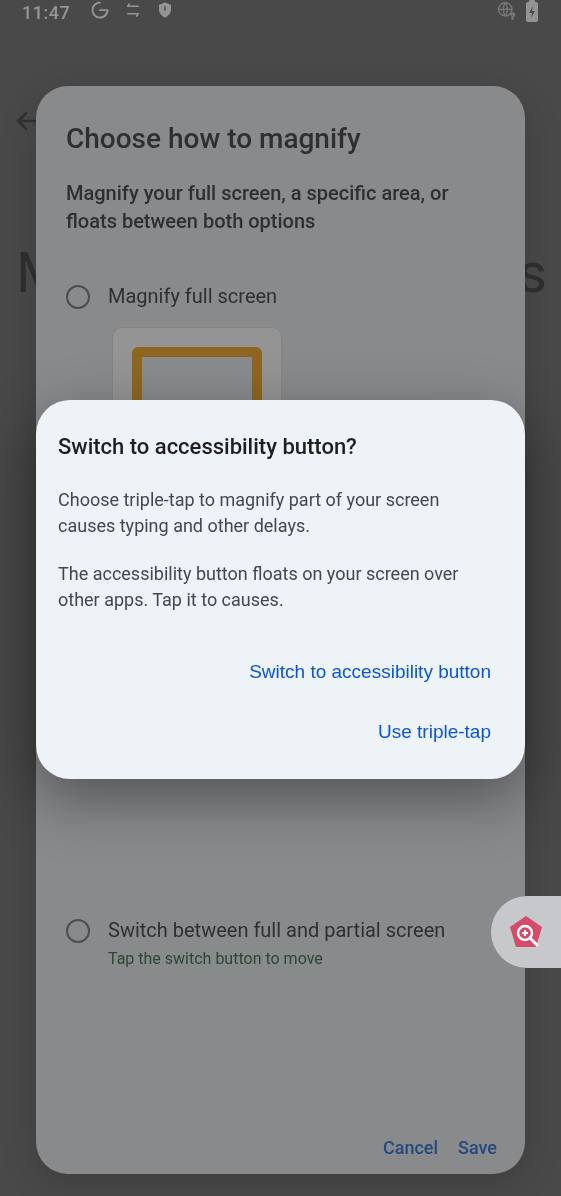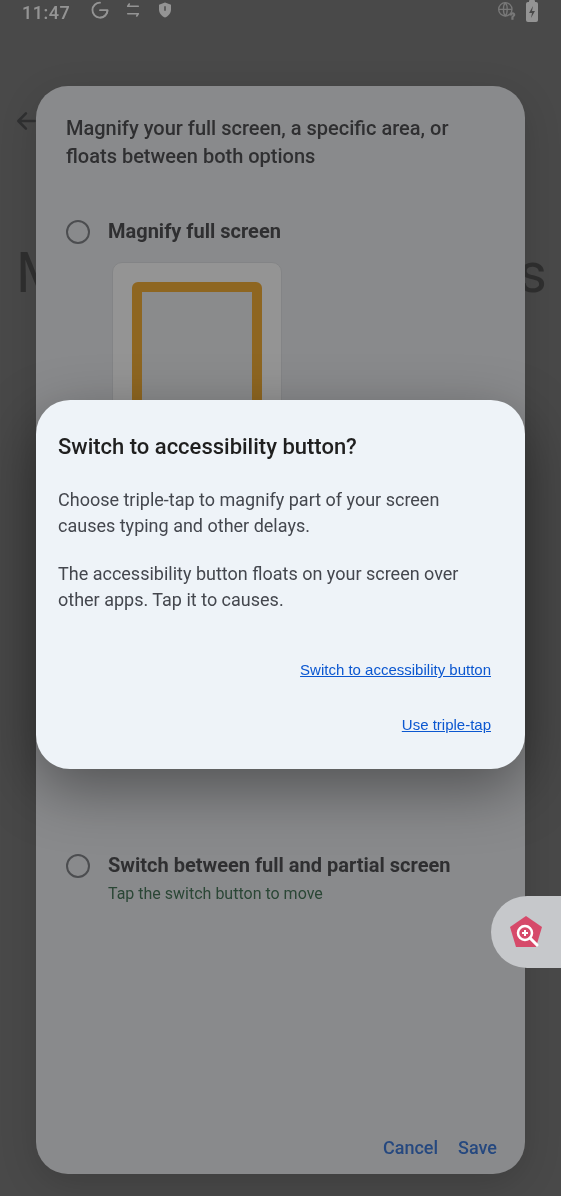--- a/index.html
+++ b/index.html
@@ -15,36 +15,36 @@
     
     .sheet-back { position: absolute; left: 36px; right: 36px; top: 86px; bottom: 22px; background: #e7e9ed; border-radius: 32px; box-shadow: 0 10px 40px rgba(0,0,0,.3); padding: 28px 30px 20px 30px; color: #1f1f1f; }
     .scrim-over-sheet { position: absolute; inset: 0; background: rgba(60,60,60,0.55); }
     .back-arrow { position: absolute; top: 108px; left: 14px; color: #222; }
 
     .sheet-title { font-size: 28px; font-weight: 500; color: #202124; margin: 8px 0 24px 0; }
     .sheet-sub { font-size: 20px; font-weight: 500; color: #202124; line-height: 1.4; margin-bottom: 48px; }
 
     .option { display: flex; align-items: flex-start; gap: 18px; margin-bottom: 24px; }
     .radio { width: 24px; height: 24px; border: 2.5px solid #5f6368; border-radius: 50%; flex-shrink: 0; margin-top: 2px; }
-    .option-label { font-size: 20px; font-weight: 700; color: #202124; line-height: 1.3; }
+    .option-label { font-size: 20px; font-weight: 400; color: #202124; line-height: 1.3; }
     .option-body { flex: 1; }
 
     .opt-img { width: 170px; height: 170px; margin: 18px 0 0 4px; border: 1px solid #dadce0; border-radius: 10px; padding: 8px; background: #fff; display: flex; align-items: center; justify-content: center; }
     .opt-img-inner { width: 130px; height: 130px; border: 10px solid #f29900; border-radius: 6px; background: #e8eaed; }
 
     .option2 { margin-top: 420px; }
 
     .btn-row { position: absolute; right: 28px; bottom: 16px; display: flex; gap: 20px; color: #0b57d0; font-size: 18px; font-weight: 500; }
 
     
     .dialog { position: absolute; left: 36px; right: 36px; top: 400px; background: #eef3f8; border-radius: 34px; padding: 34px 30px 30px 22px; color: #1f1f1f; box-shadow: 0 20px 60px rgba(0,0,0,.4); z-index: 5; }
     .dlg-title { font-size: 22px; font-weight: 500; color: #1f1f1f; margin-bottom: 28px; }
     .dlg-text { font-size: 18px; color: #44474e; line-height: 1.45; margin-bottom: 22px; }
     .dlg-actions { display: flex; flex-direction: column; align-items: flex-end; gap: 26px; margin-top: 42px; }
-    .dlg-btn { color: #0b57d0; font-size: 15px; font-weight: 500; background: none; border: none; cursor: pointer; text-align: right; padding: 6px 4px; text-decoration: underline; }
+    .dlg-btn { color: #0b57d0; font-size: 19px; font-weight: 500; background: none; border: none; cursor: pointer; text-align: right; padding: 6px 4px; }
 
     
     .floating { position: absolute; right: 0; top: 896px; width: 70px; height: 72px; background: #c6c8cb; border-radius: 36px 0 0 36px; display: flex; align-items: center; justify-content: center; z-index: 6; }
     .floating svg { display:block; }
 
     
     .bg-letter-left { position:absolute; left:16px; top:240px; font-size:56px; font-weight:400; color:#1f1f1f; }
     .bg-letter-right { position:absolute; right:14px; top:240px; font-size:56px; font-weight:400; color:#1f1f1f; }
 
     .hidden-overflow { overflow:hidden; }
@@ -96,20 +96,21 @@
     </div>
   </div>
 
   <span class="back-arrow">
     <svg width="26" height="26" viewBox="0 0 24 24" fill="none" stroke="#202124" stroke-width="2.4" stroke-linecap="round" stroke-linejoin="round">
         <path d="M19 12H5M11 5l-7 7 7 7"></path>
       </svg>
   </span>
 
   <div class="sheet-back hidden-overflow">
+    <div class="sheet-title">Choose how to magnify</div>
     <div class="sheet-sub">Magnify your full screen, a specific area, or floats between both options</div>
 
     <div class="option">
       <div class="radio"></div>
       <div class="option-body">
         <div class="option-label">Magnify full screen</div>
         <div class="opt-img">
             <div class="opt-img-inner"></div>
           </div>
       </div>

